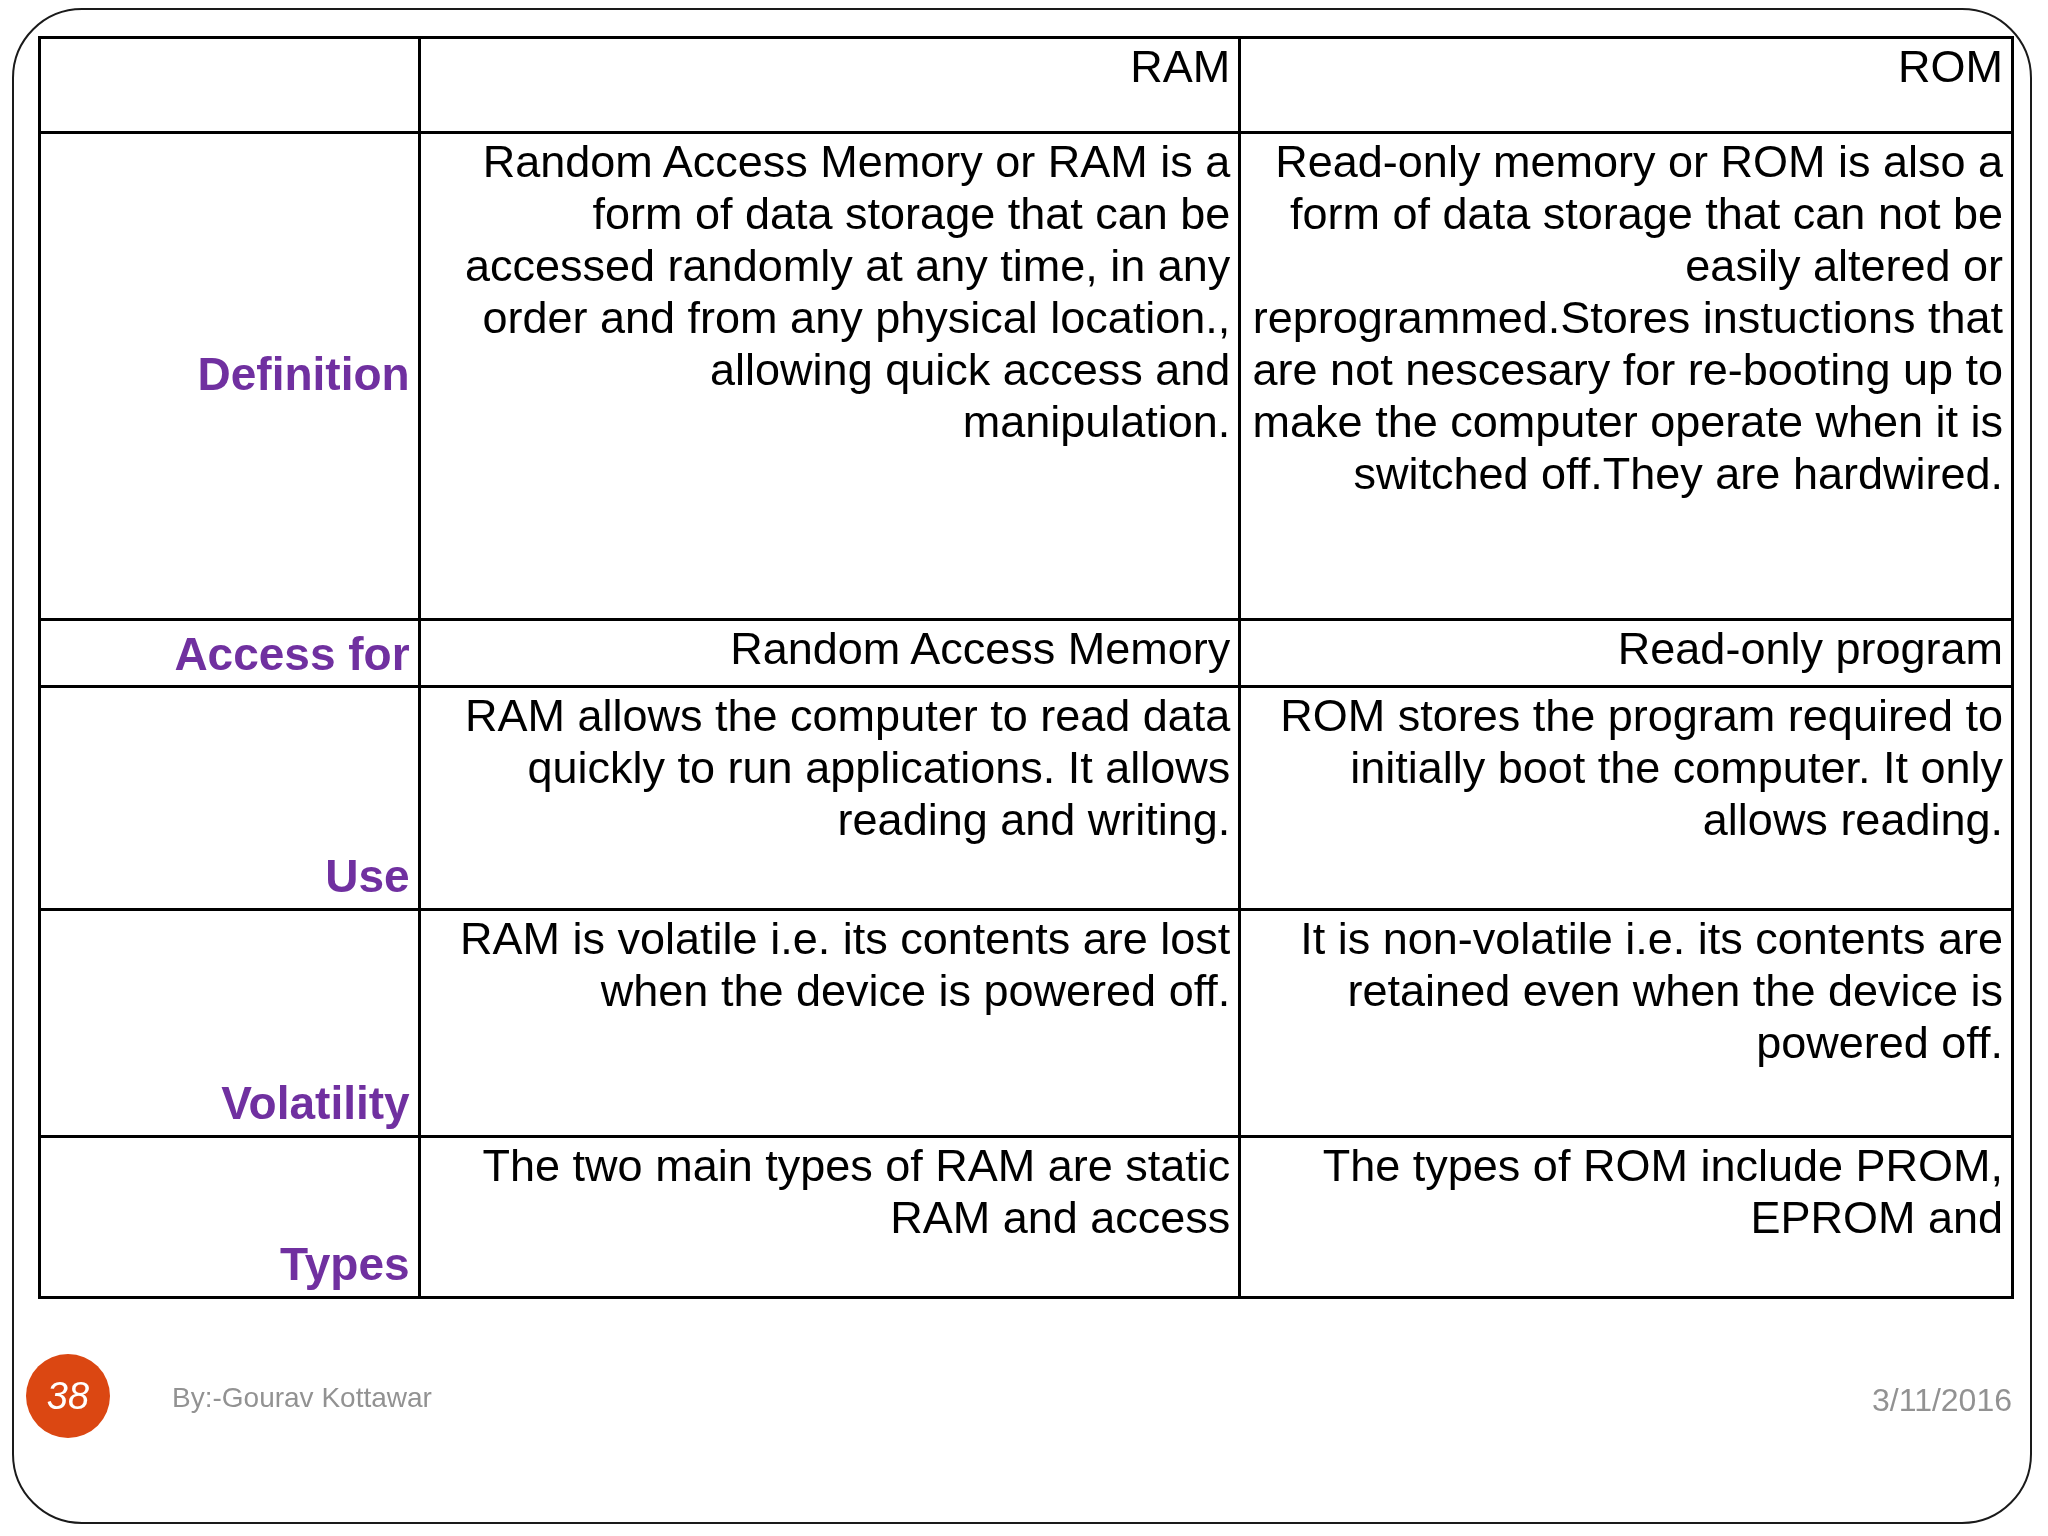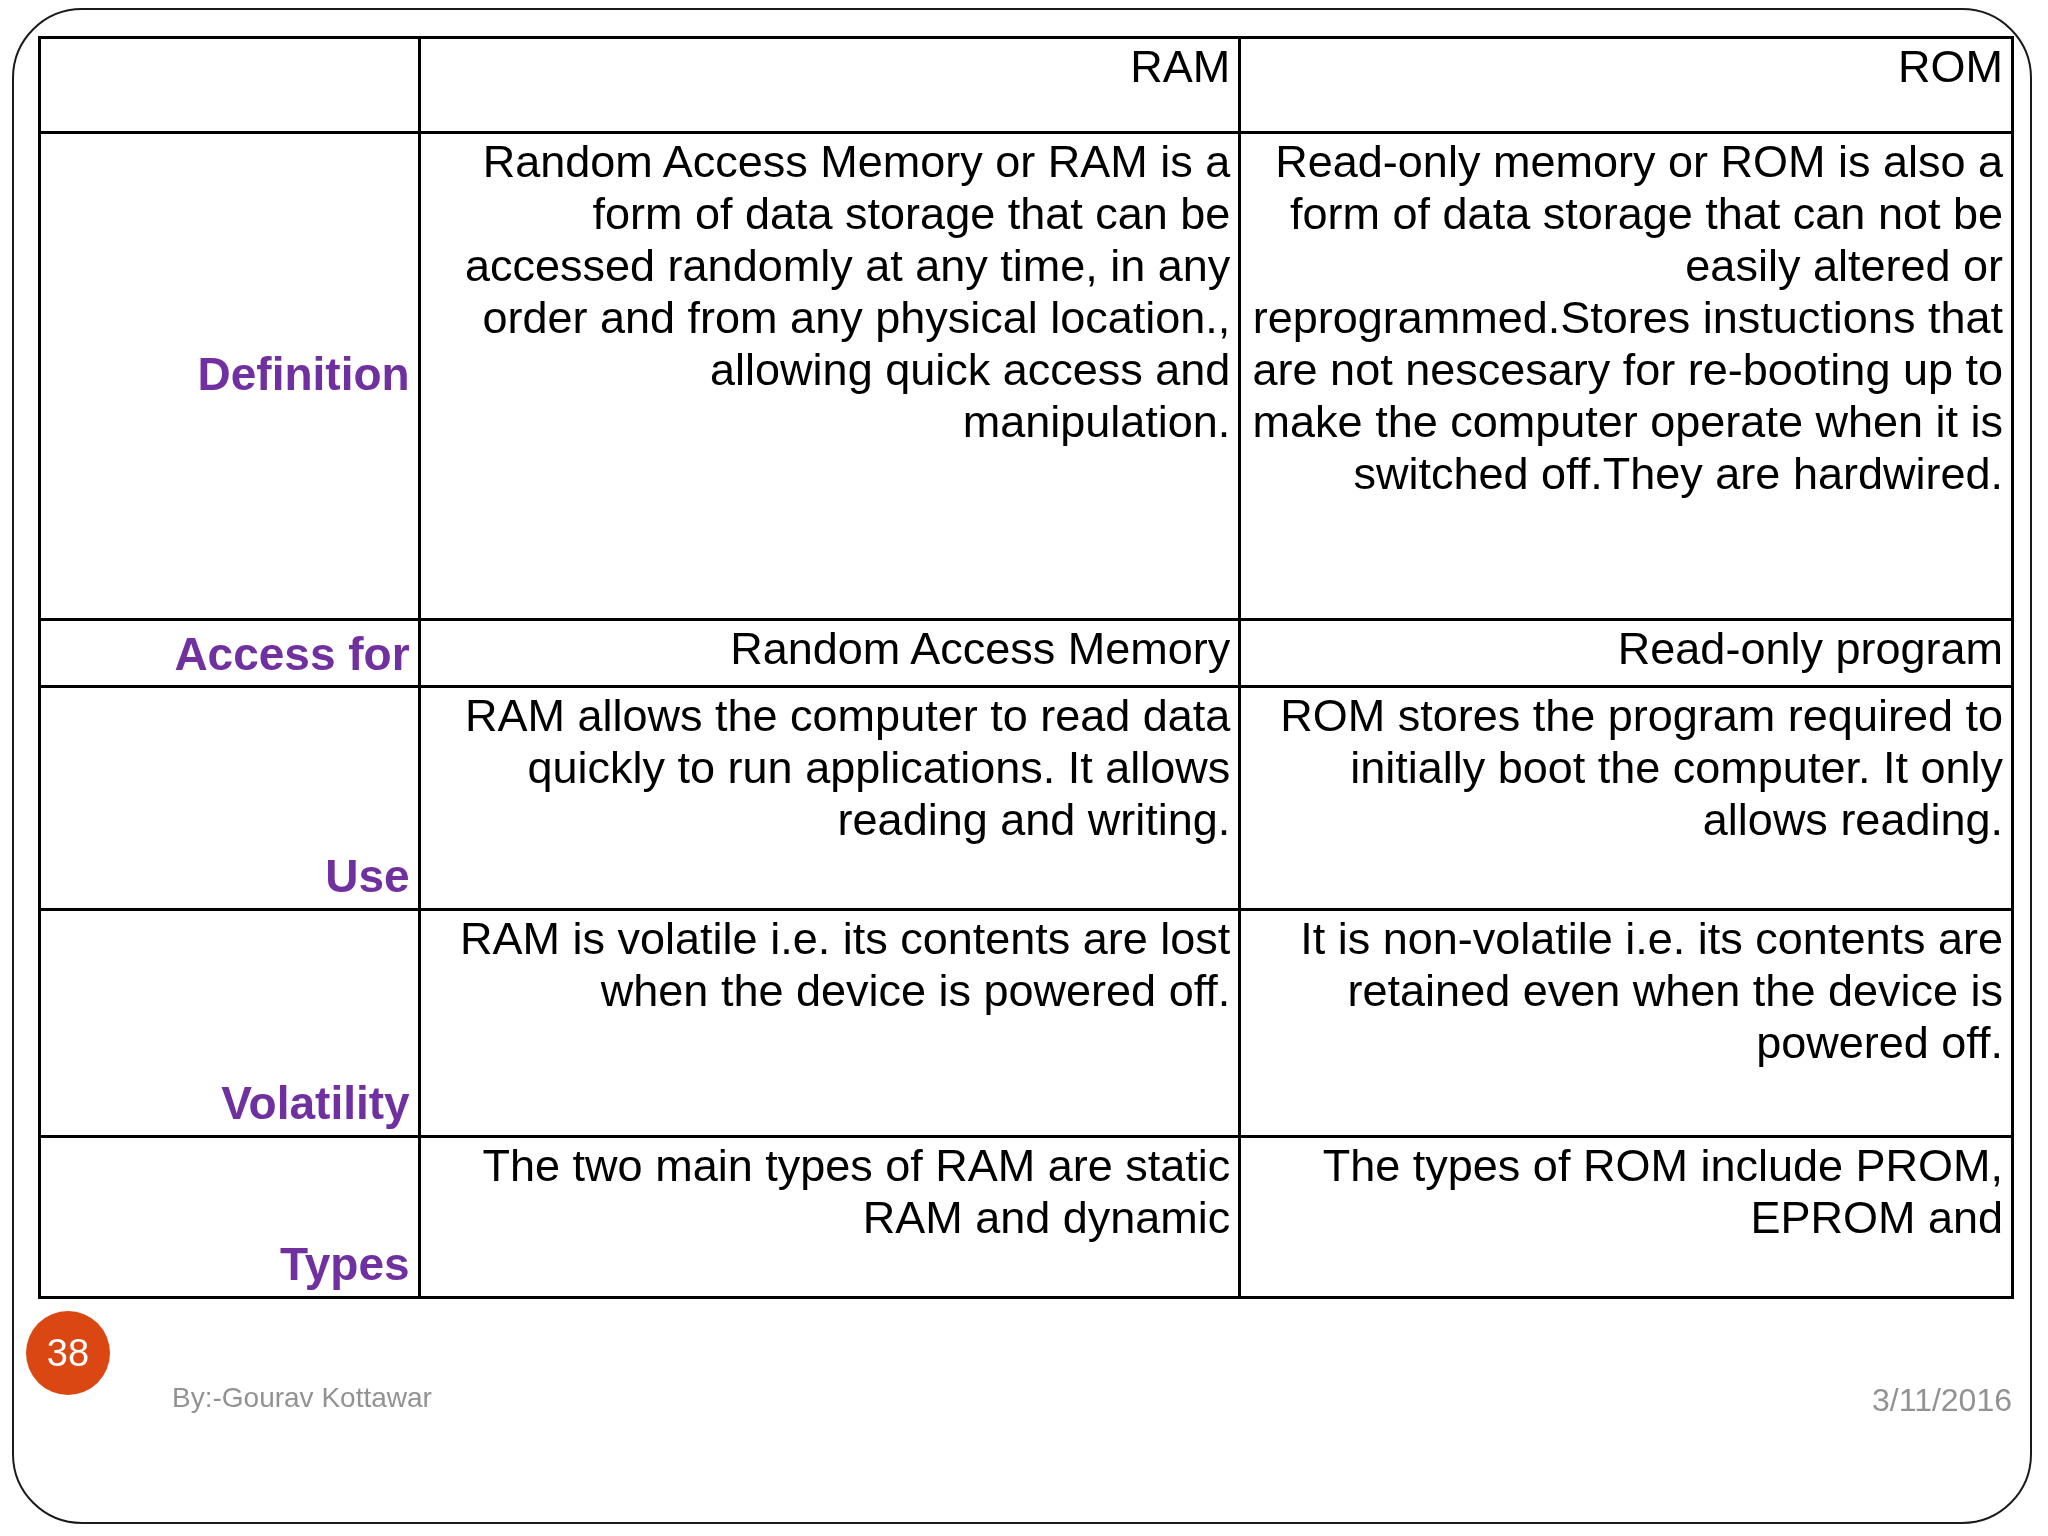--- a/index.html
+++ b/index.html
@@ -79,31 +79,32 @@
   tr.r-stands td { height: 60px; vertical-align: top; }
   tr.r-stands td.label-cell { vertical-align: middle; padding-bottom: 0; }
   tr.r-use  td { height: 212px; }
   tr.r-vol  td { height: 216px; }
   tr.r-types td { height: 150px; }
 
   
   .page-badge {
     position: absolute;
     left: 26px;
-    top: 1311px;
+    top: 1354px;
     width: 84px;
     height: 84px;
     border-radius: 50%;
     background: #DB4712;
     color: #ffffff;
     font-size: 38px;
     display: flex;
     align-items: center;
     justify-content: center;
     font-family: "Liberation Sans", sans-serif;
+    font-style: italic;
   }
   .footer-author {
     position: absolute;
     left: 172px;
     top: 1382px;
     font-size: 28px;
     color: #808080;
     opacity: 0.85;
     white-space: nowrap;
   }
@@ -154,21 +155,21 @@
     </tr>
 
     <tr class="r-vol">
       <td class="label-cell">Volatility</td>
       <td>RAM is volatile i.e. its contents are lost when the device is powered off.</td>
       <td>It is non-volatile i.e. its contents are retained even when the device is powered off.</td>
     </tr>
 
     <tr class="r-types">
       <td class="label-cell">Types</td>
-      <td>The two main types of RAM are static RAM and dynamic</td>
+      <td>The two main types of RAM are static RAM and access</td>
       <td>The types of ROM include PROM, EPROM and</td>
     </tr>
   </tbody>
 </table>
 
 <div class="page-badge">38</div>
 <div class="footer-author">By:-Gourav Kottawar</div>
 <div class="footer-date">3/11/2016</div>
 
 </body></html>

